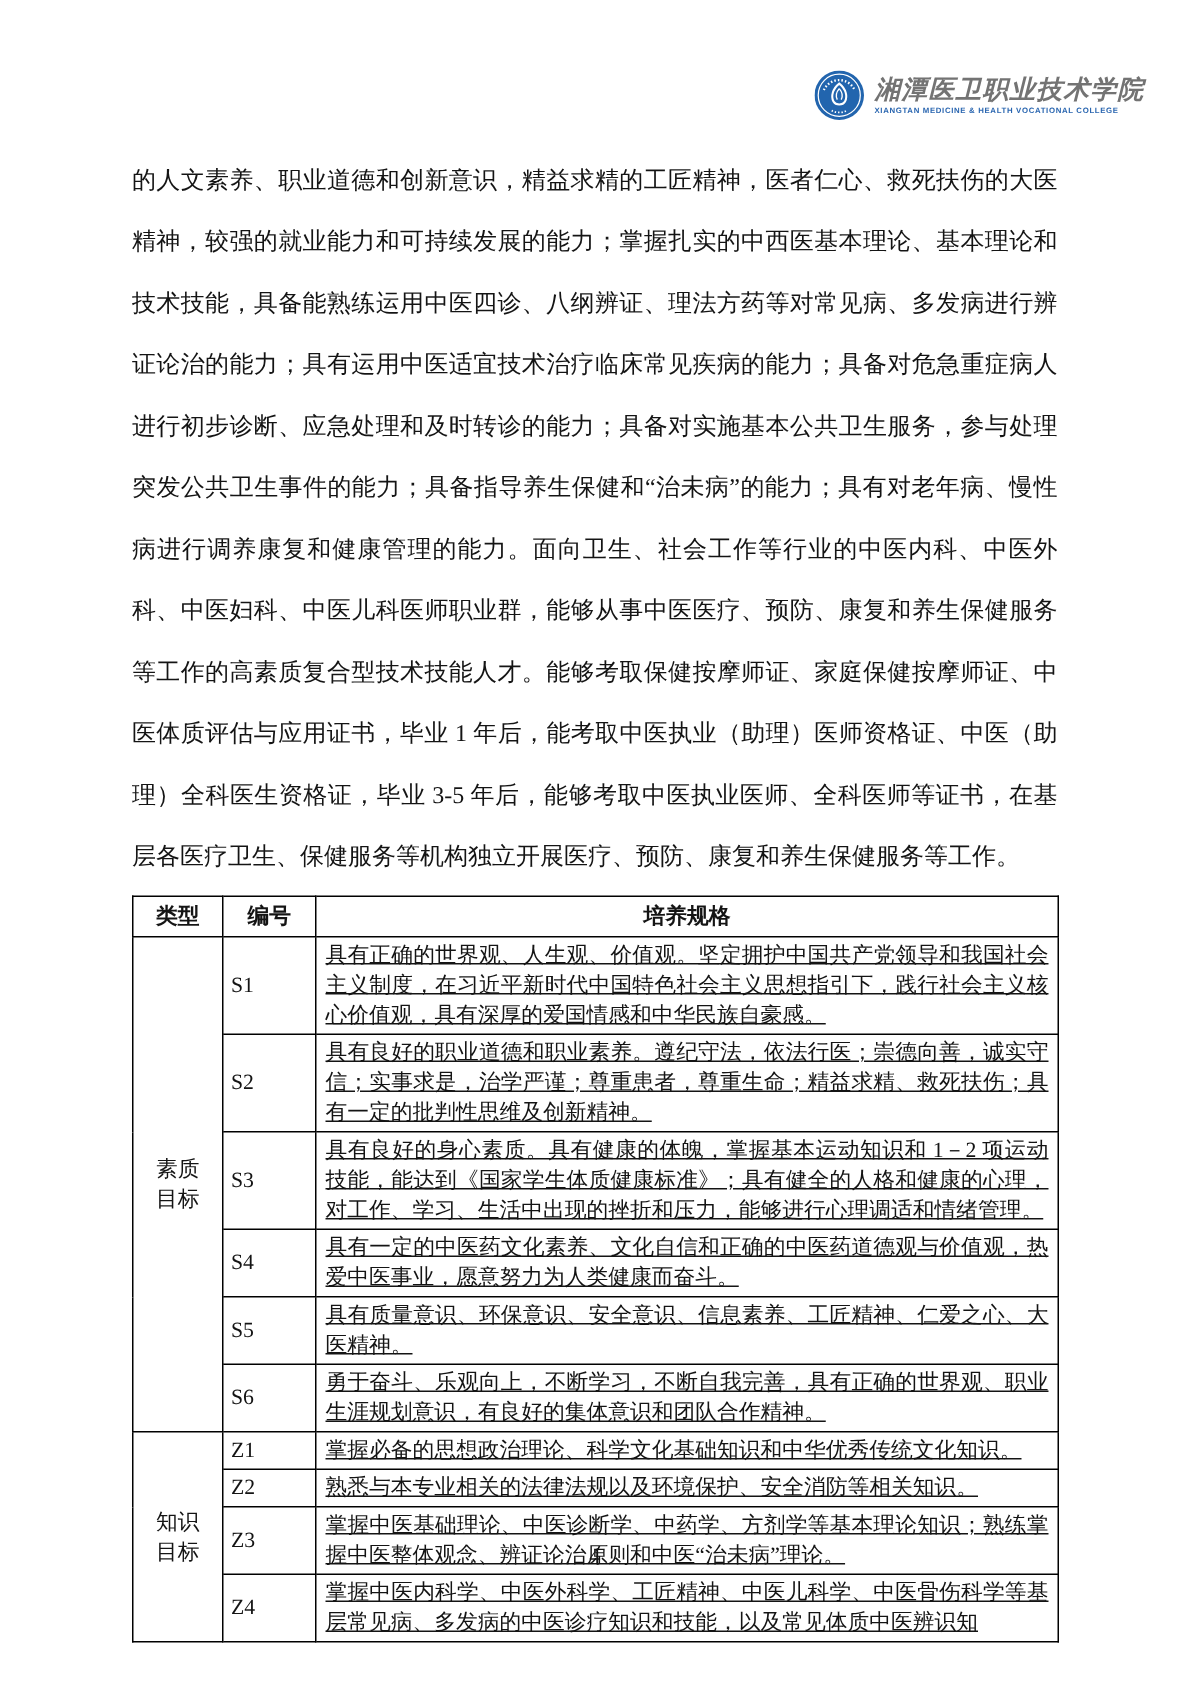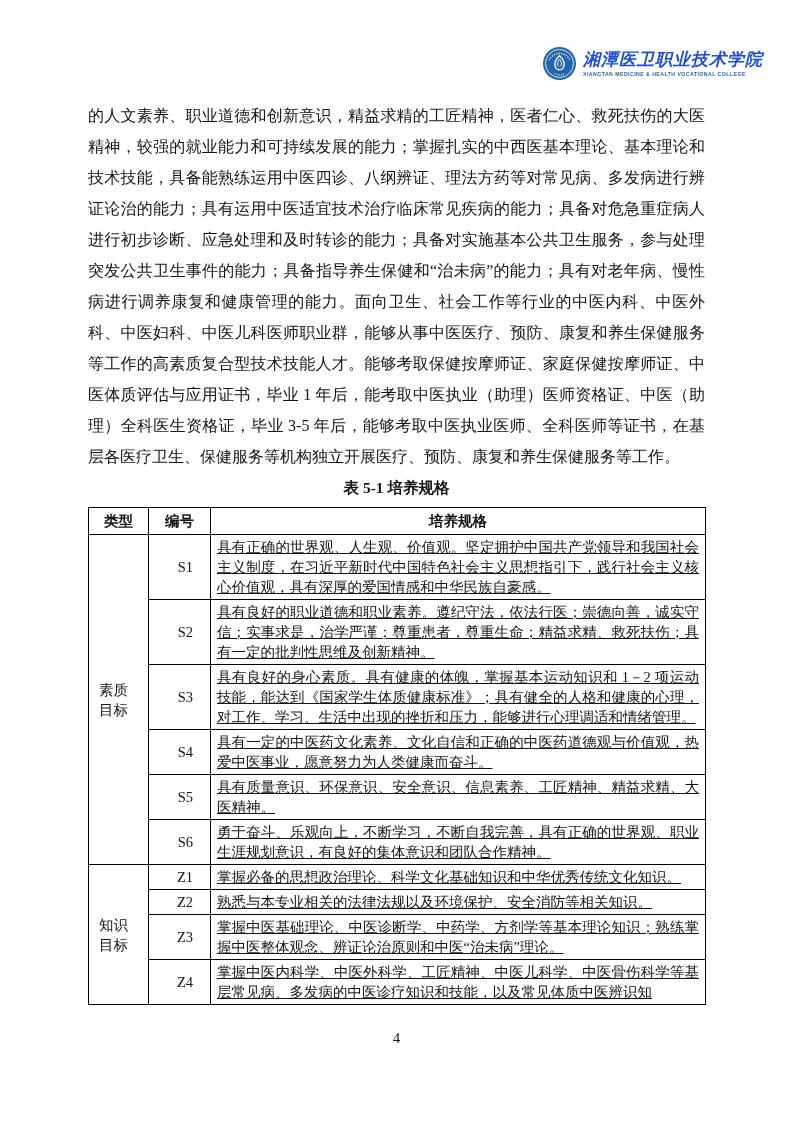--- a/index.html
+++ b/index.html
@@ -14,34 +14,34 @@
 
   
   .logo {
     position:absolute; top:47px; left:543px;
     display:flex; align-items:flex-start; gap:7px;
   }
   .seal { width:33px; height:33px; flex:0 0 auto; }
   .names { display:flex; flex-direction:column; padding-top:3px; }
   .name-zh {
     font-size:17px; font-weight:bold; font-style:italic;
-    color:#1d4ed8; letter-spacing:1px; line-height:19px;
+    color:#737373; letter-spacing:1px; line-height:19px;
     white-space:nowrap;
   }
   .name-en {
     font-family:"Liberation Sans","DejaVu Sans",sans-serif;
     font-size:5.2px; font-weight:bold; color:#2a66b0;
     letter-spacing:0.45px; margin-top:1.5px; white-space:nowrap;
   }
 
   
   .content { position:absolute; left:88px; top:0; width:617px; }
   .para {
     margin:100px 0 0 0;
-    font-size:16px; line-height:31px;
+    font-size:16px; line-height:41px;
     text-align:justify; text-justify:inter-ideograph;
     word-break:break-all;
   }
   .heading {
     margin:7px 0 0 0; text-indent:2em;
     font-weight:bold; font-size:15.5px; line-height:30px;
   }
   .caption {
     margin:2px 0 0 0; text-align:center;
     font-weight:bold; font-size:15.5px; line-height:28px;
@@ -54,22 +54,22 @@
     border:1.5px solid #000;
   }
   table.spec th, table.spec td {
     border:1px solid #000;
     font-size:14.5px; line-height:20px;
     vertical-align:middle;
   }
   table.spec th {
     font-weight:bold; text-align:center; padding:3px 2px;margin-top:20px;
   }
-  td.cell-group { padding:2px 10px; word-break:break-all; }
-  td.cell-code  { text-align:right; padding:2px 17px; font-family:"Liberation Serif","DejaVu Serif",serif; }
+  td.cell-group { text-align:center; padding:2px 10px; word-break:break-all; }
+  td.cell-code  { text-align:left; padding:2px 5px; font-family:"Liberation Serif","DejaVu Serif",serif; }
   td.cell-spec  {
     padding:2px 6px; text-align:justify; text-justify:inter-ideograph;
     word-break:break-all;
     text-decoration:underline;
   }
 
   
   .page-num {
     position:absolute; top:1028px; left:0; width:793px;
     text-align:center; font-size:15px; line-height:20px;
@@ -93,21 +93,20 @@
       </svg>
     </span>
     <span class="names">
       <span class="name-zh">湘潭医卫职业技术学院</span>
       <span class="name-en">XIANGTAN MEDICINE &amp; HEALTH VOCATIONAL COLLEGE</span>
     </span>
   </div>
 
   <div class="content">
     <p class="para">的人文素养、职业道德和创新意识，精益求精的工匠精神，医者仁心、救死扶伤的大医精神，较强的就业能力和可持续发展的能力；掌握扎实的中西医基本理论、基本理论和技术技能，具备能熟练运用中医四诊、八纲辨证、理法方药等对常见病、多发病进行辨证论治的能力；具有运用中医适宜技术治疗临床常见疾病的能力；具备对危急重症病人进行初步诊断、应急处理和及时转诊的能力；具备对实施基本公共卫生服务，参与处理突发公共卫生事件的能力；具备指导养生保健和“治未病”的能力；具有对老年病、慢性病进行调养康复和健康管理的能力。面向卫生、社会工作等行业的中医内科、中医外科、中医妇科、中医儿科医师职业群，能够从事中医医疗、预防、康复和养生保健服务等工作的高素质复合型技术技能人才。能够考取保健按摩师证、家庭保健按摩师证、中医体质评估与应用证书，毕业 1 年后，能考取中医执业（助理）医师资格证、中医（助理）全科医生资格证，毕业 3-5 年后，能够考取中医执业医师、全科医师等证书，在基层各医疗卫生、保健服务等机构独立开展医疗、预防、康复和养生保健服务等工作。</p>
-    <p class="caption">表 5-1 培养规格</p>
 
     <table class="spec">
       <colgroup>
         <col style="width:60px">
         <col style="width:62px">
         <col style="width:495px">
       </colgroup>
       <thead>
         <tr>
           <th>类型</th>
@@ -128,21 +127,21 @@
         <tr>
           <td class="cell-code">S3</td>
           <td class="cell-spec">具有良好的身心素质。具有健康的体魄，掌握基本运动知识和 1－2 项运动技能，能达到《国家学生体质健康标准》；具有健全的人格和健康的心理，对工作、学习、生活中出现的挫折和压力，能够进行心理调适和情绪管理。</td>
         </tr>
         <tr>
           <td class="cell-code">S4</td>
           <td class="cell-spec">具有一定的中医药文化素养、文化自信和正确的中医药道德观与价值观，热爱中医事业，愿意努力为人类健康而奋斗。</td>
         </tr>
         <tr>
           <td class="cell-code">S5</td>
-          <td class="cell-spec">具有质量意识、环保意识、安全意识、信息素养、工匠精神、精益求精、大医精神。</td>
+          <td class="cell-spec">具有质量意识、环保意识、安全意识、信息素养、工匠精神、仁爱之心、大医精神。</td>
         </tr>
         <tr>
           <td class="cell-code">S6</td>
           <td class="cell-spec">勇于奋斗、乐观向上，不断学习，不断自我完善，具有正确的世界观、职业生涯规划意识，有良好的集体意识和团队合作精神。</td>
         </tr>
         <tr>
           <td class="cell-group" rowspan="4">知识目标</td>
           <td class="cell-code">Z1</td>
           <td class="cell-spec">掌握必备的思想政治理论、科学文化基础知识和中华优秀传统文化知识。</td>
         </tr>

